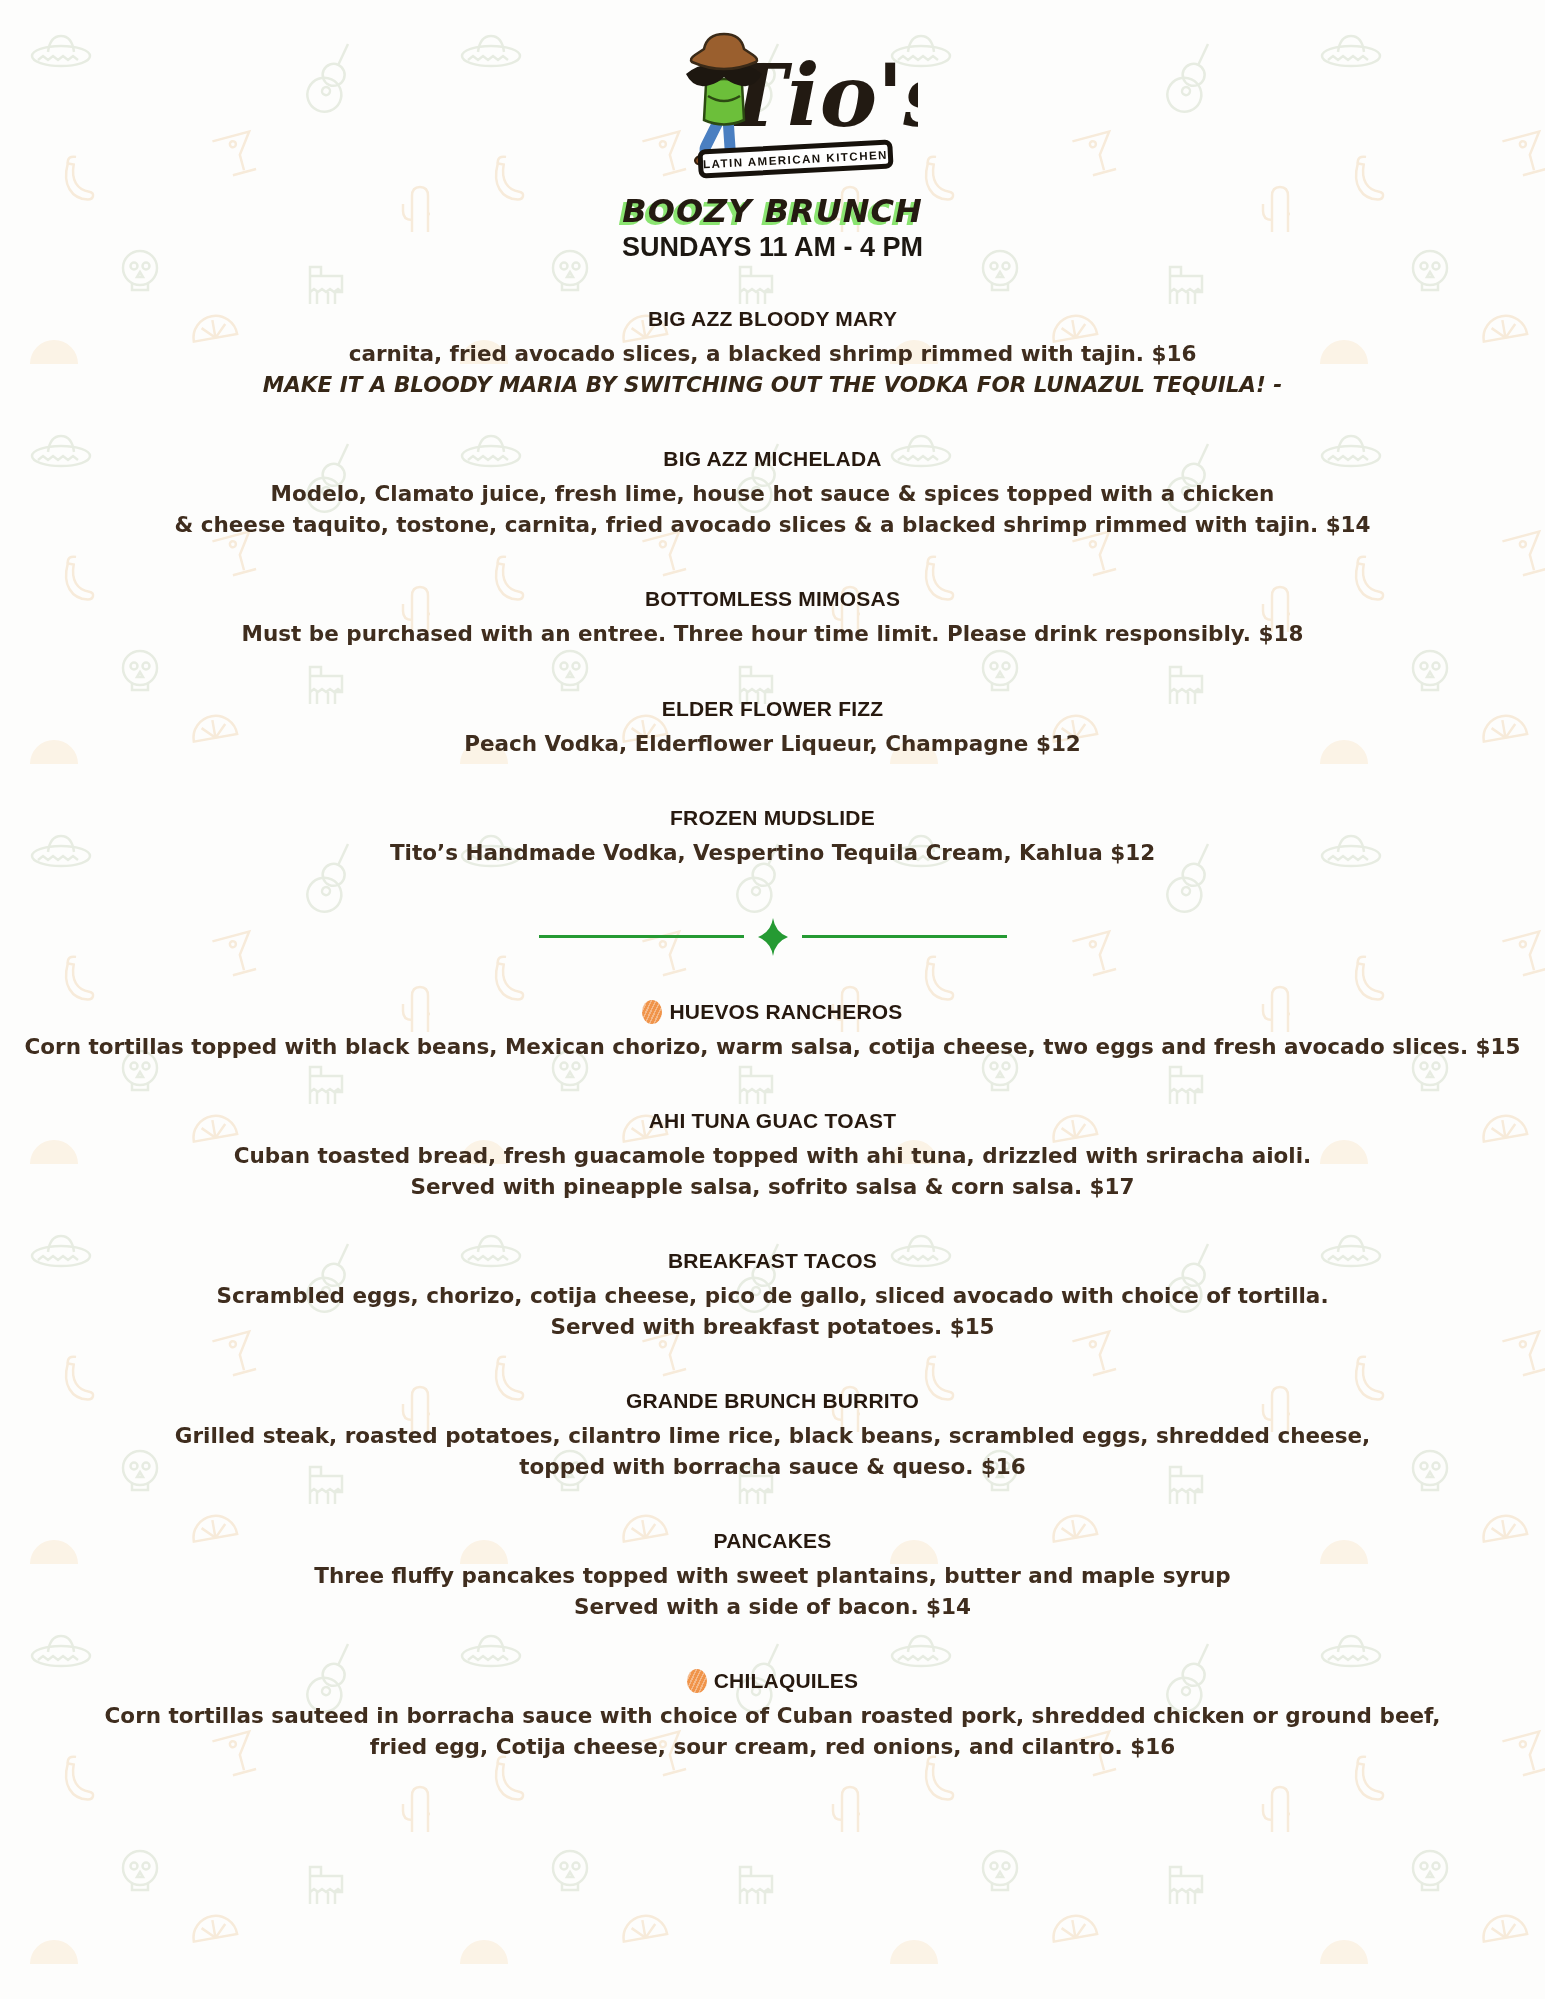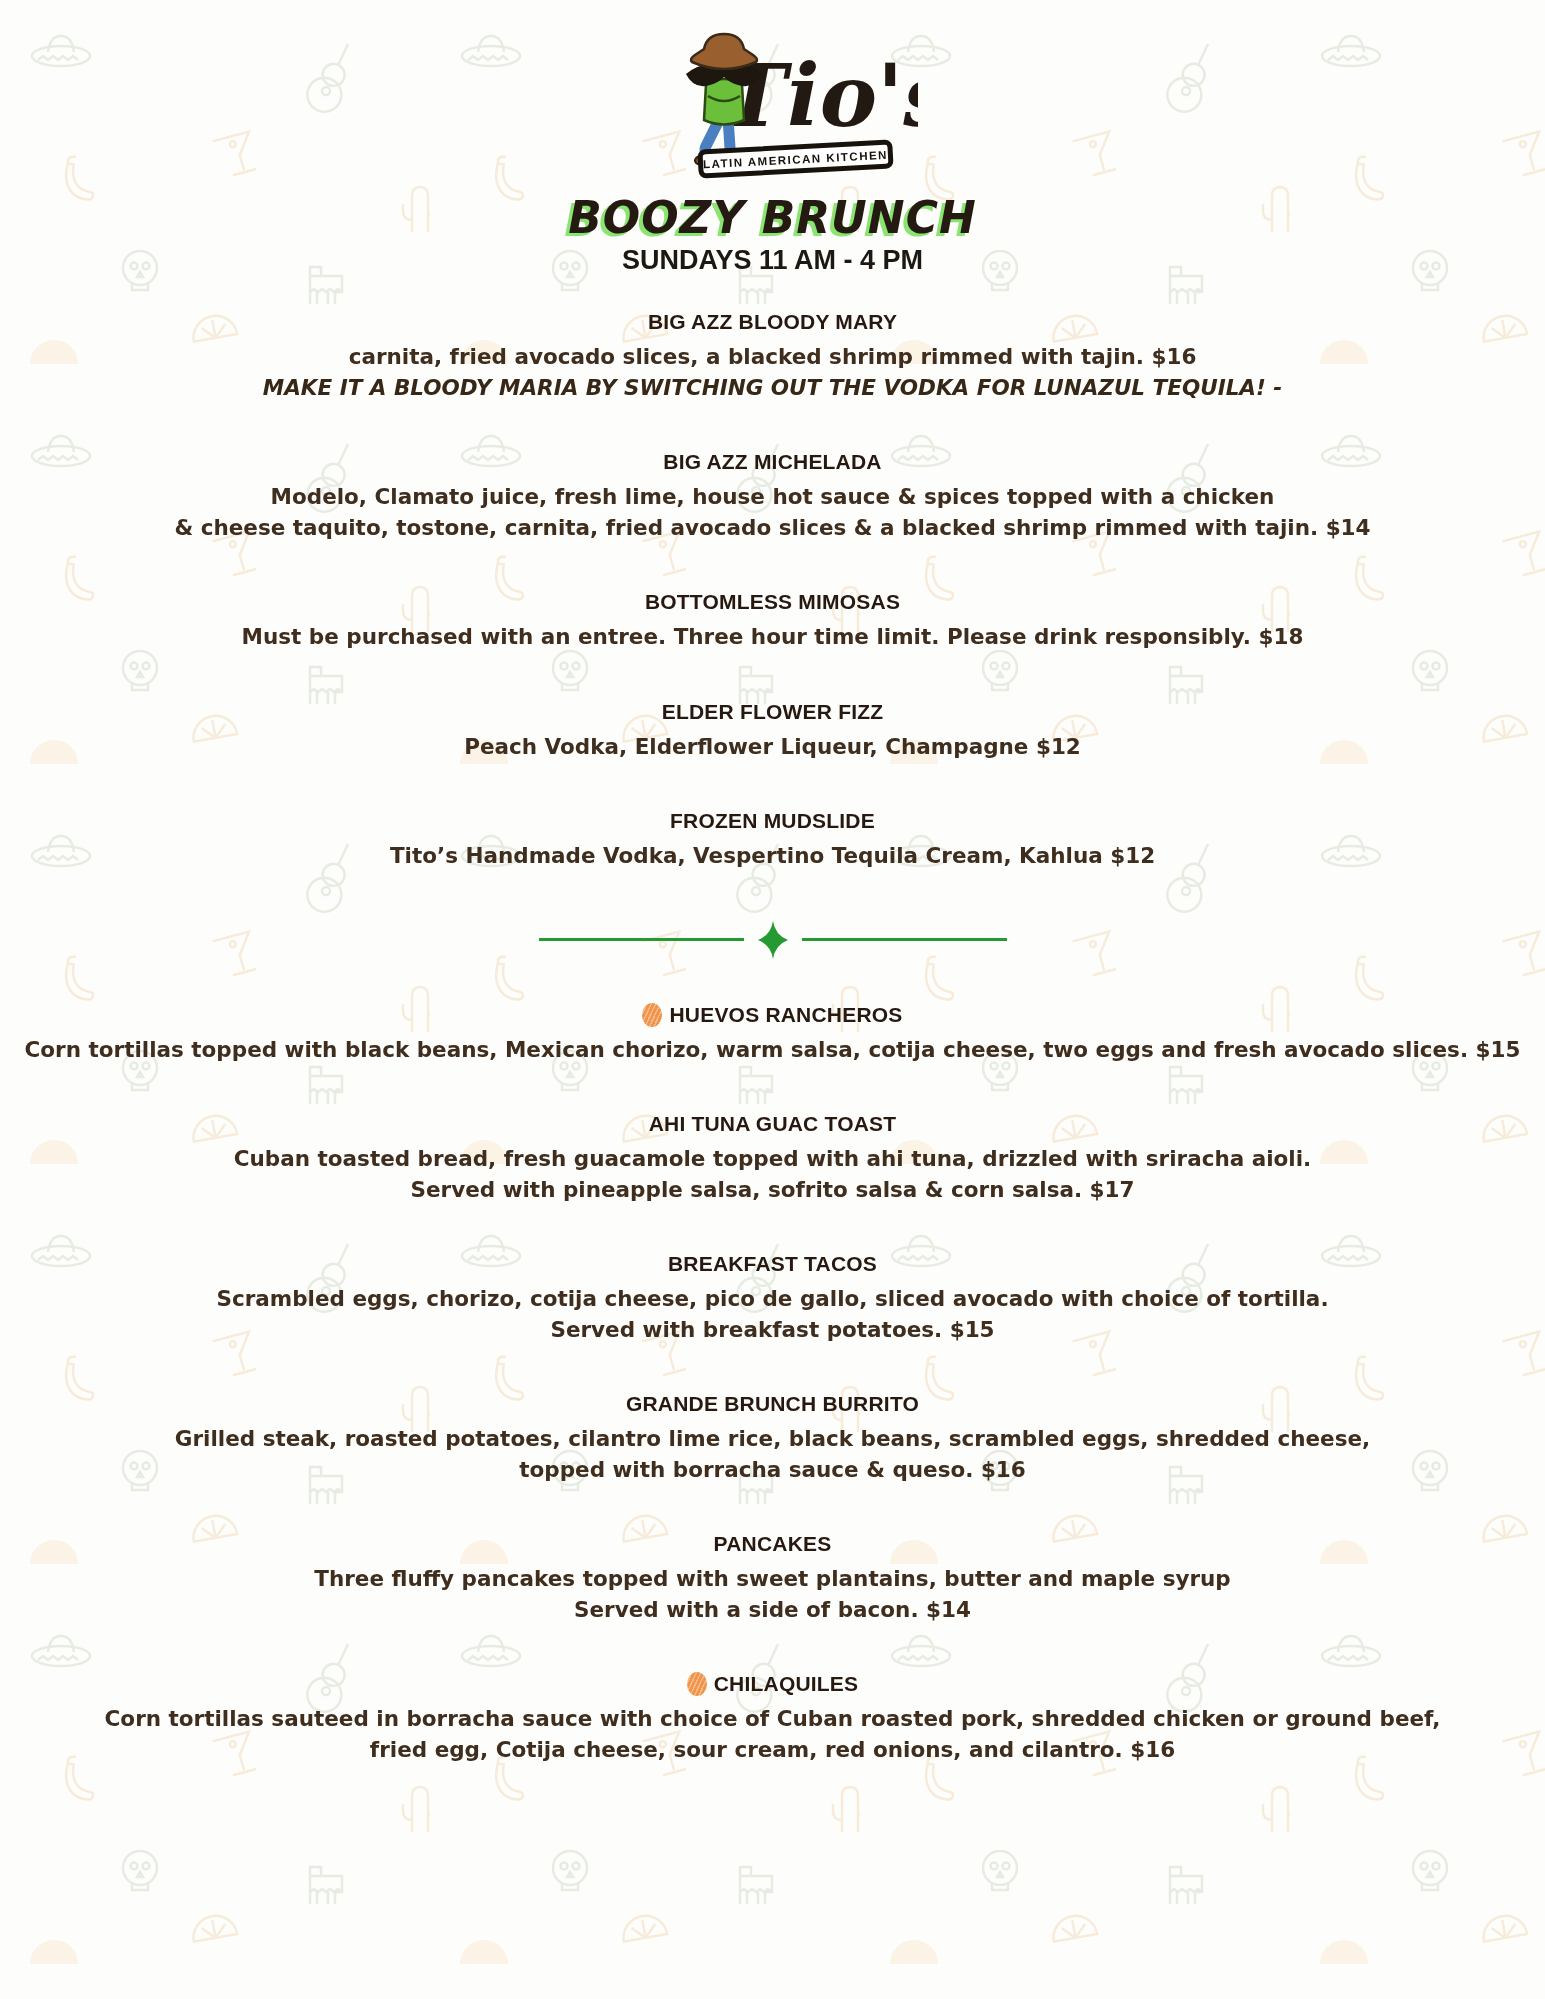--- a/index.html
+++ b/index.html
@@ -12,28 +12,28 @@
   .page{
     position:absolute;inset:0;z-index:1;
     display:flex;flex-direction:column;align-items:center;
     text-align:center;padding-top:26px;box-sizing:border-box;
   }
   
   .logo-wrap{height:158px;margin-bottom:2px;}
   
   .brunch-title{
     font-family:"DejaVu Sans", sans-serif;
-    font-style:italic;font-weight:900;font-size:44px;letter-spacing:1px;
+    font-style:italic;font-weight:900;font-size:32px;letter-spacing:1px;
     color:#241a11;
     text-shadow:-4px 3px 0 #8ae470;
     margin:6px 0 2px 0;
   }
   .brunch-sub{
     font-weight:800;font-size:27px;color:#1d1812;letter-spacing:0px;
-    margin-bottom:34px;font-family:"Liberation Sans", sans-serif;
+    margin-bottom:44px;font-family:"Liberation Sans", sans-serif;
   }
   
   .section{display:flex;flex-direction:column;align-items:center;width:100%;}
   .item{margin-bottom:47px;width:100%;}
   .item h3{
     font-family:"Liberation Sans", sans-serif;
     font-size:21px;font-weight:800;color:#27190f;margin:0 0 8px 0;
     letter-spacing:0.2px;
     display:flex;align-items:center;justify-content:center;gap:7px;
   }

